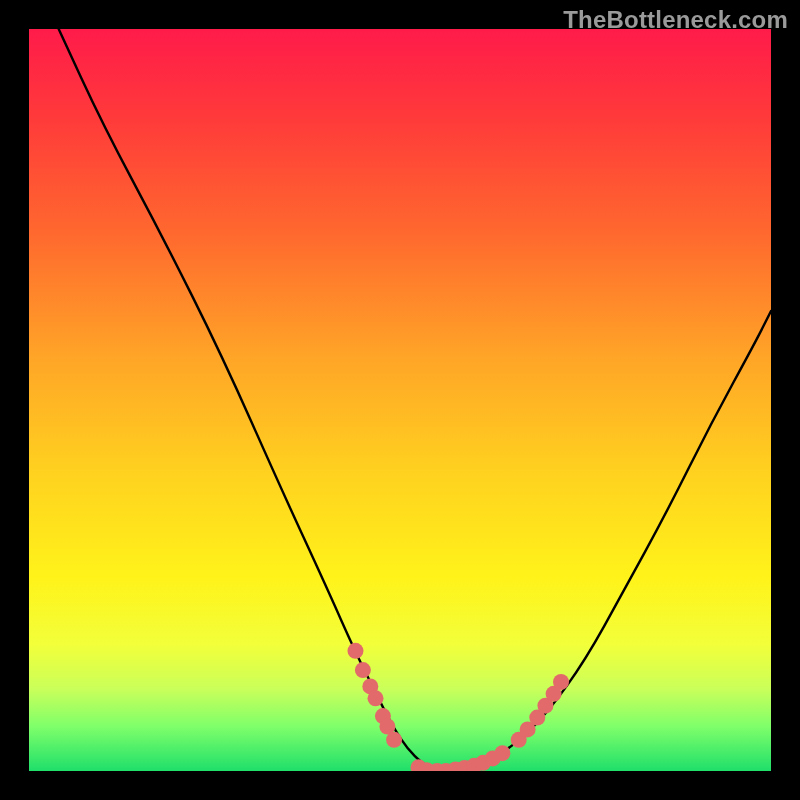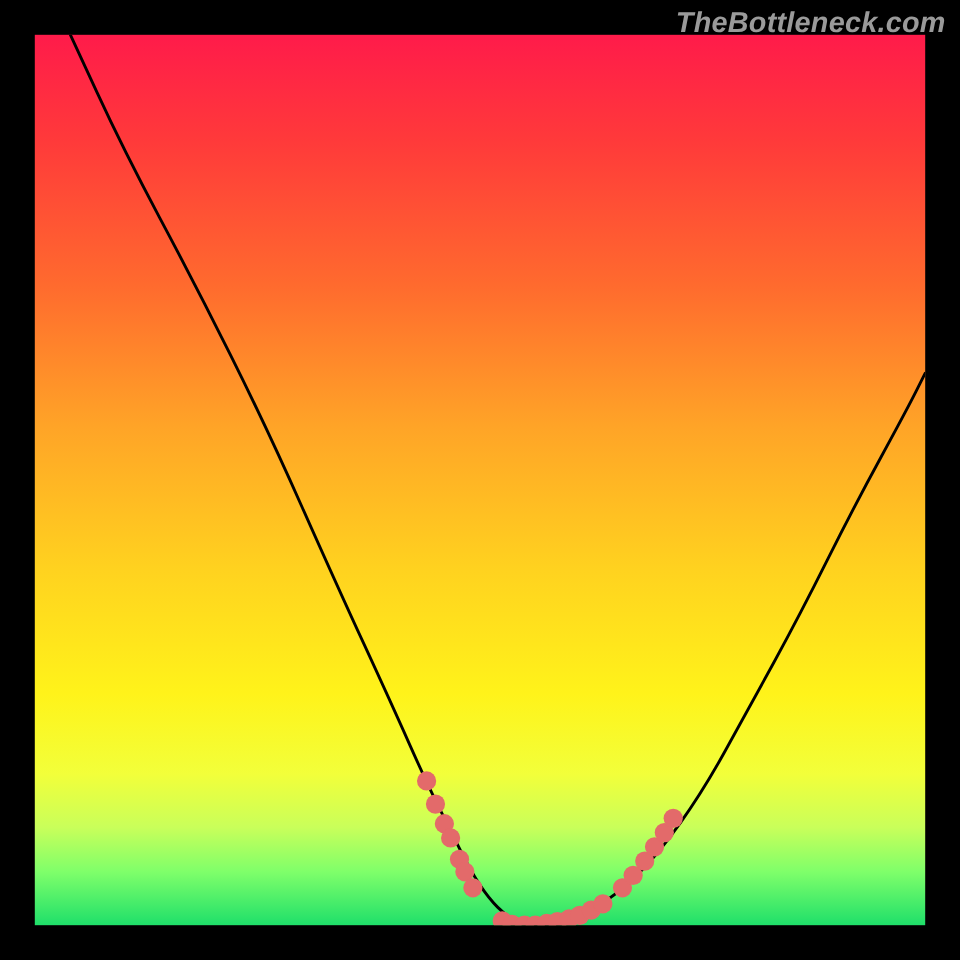--- a/index.html
+++ b/index.html
@@ -11,21 +11,20 @@
     overflow: hidden;
     font-family: Arial, Helvetica, sans-serif;
   }
   .frame {
     position: absolute;
     top: 0;
     left: 0;
     width: 800px;
     height: 800px;
     background: #000;
-    font-style: italic;
   }
   .plot {
     position: absolute;
     top: 29px;
     left: 29px;
     width: 742px;
     height: 742px;
     
     background: linear-gradient(
       to bottom,

